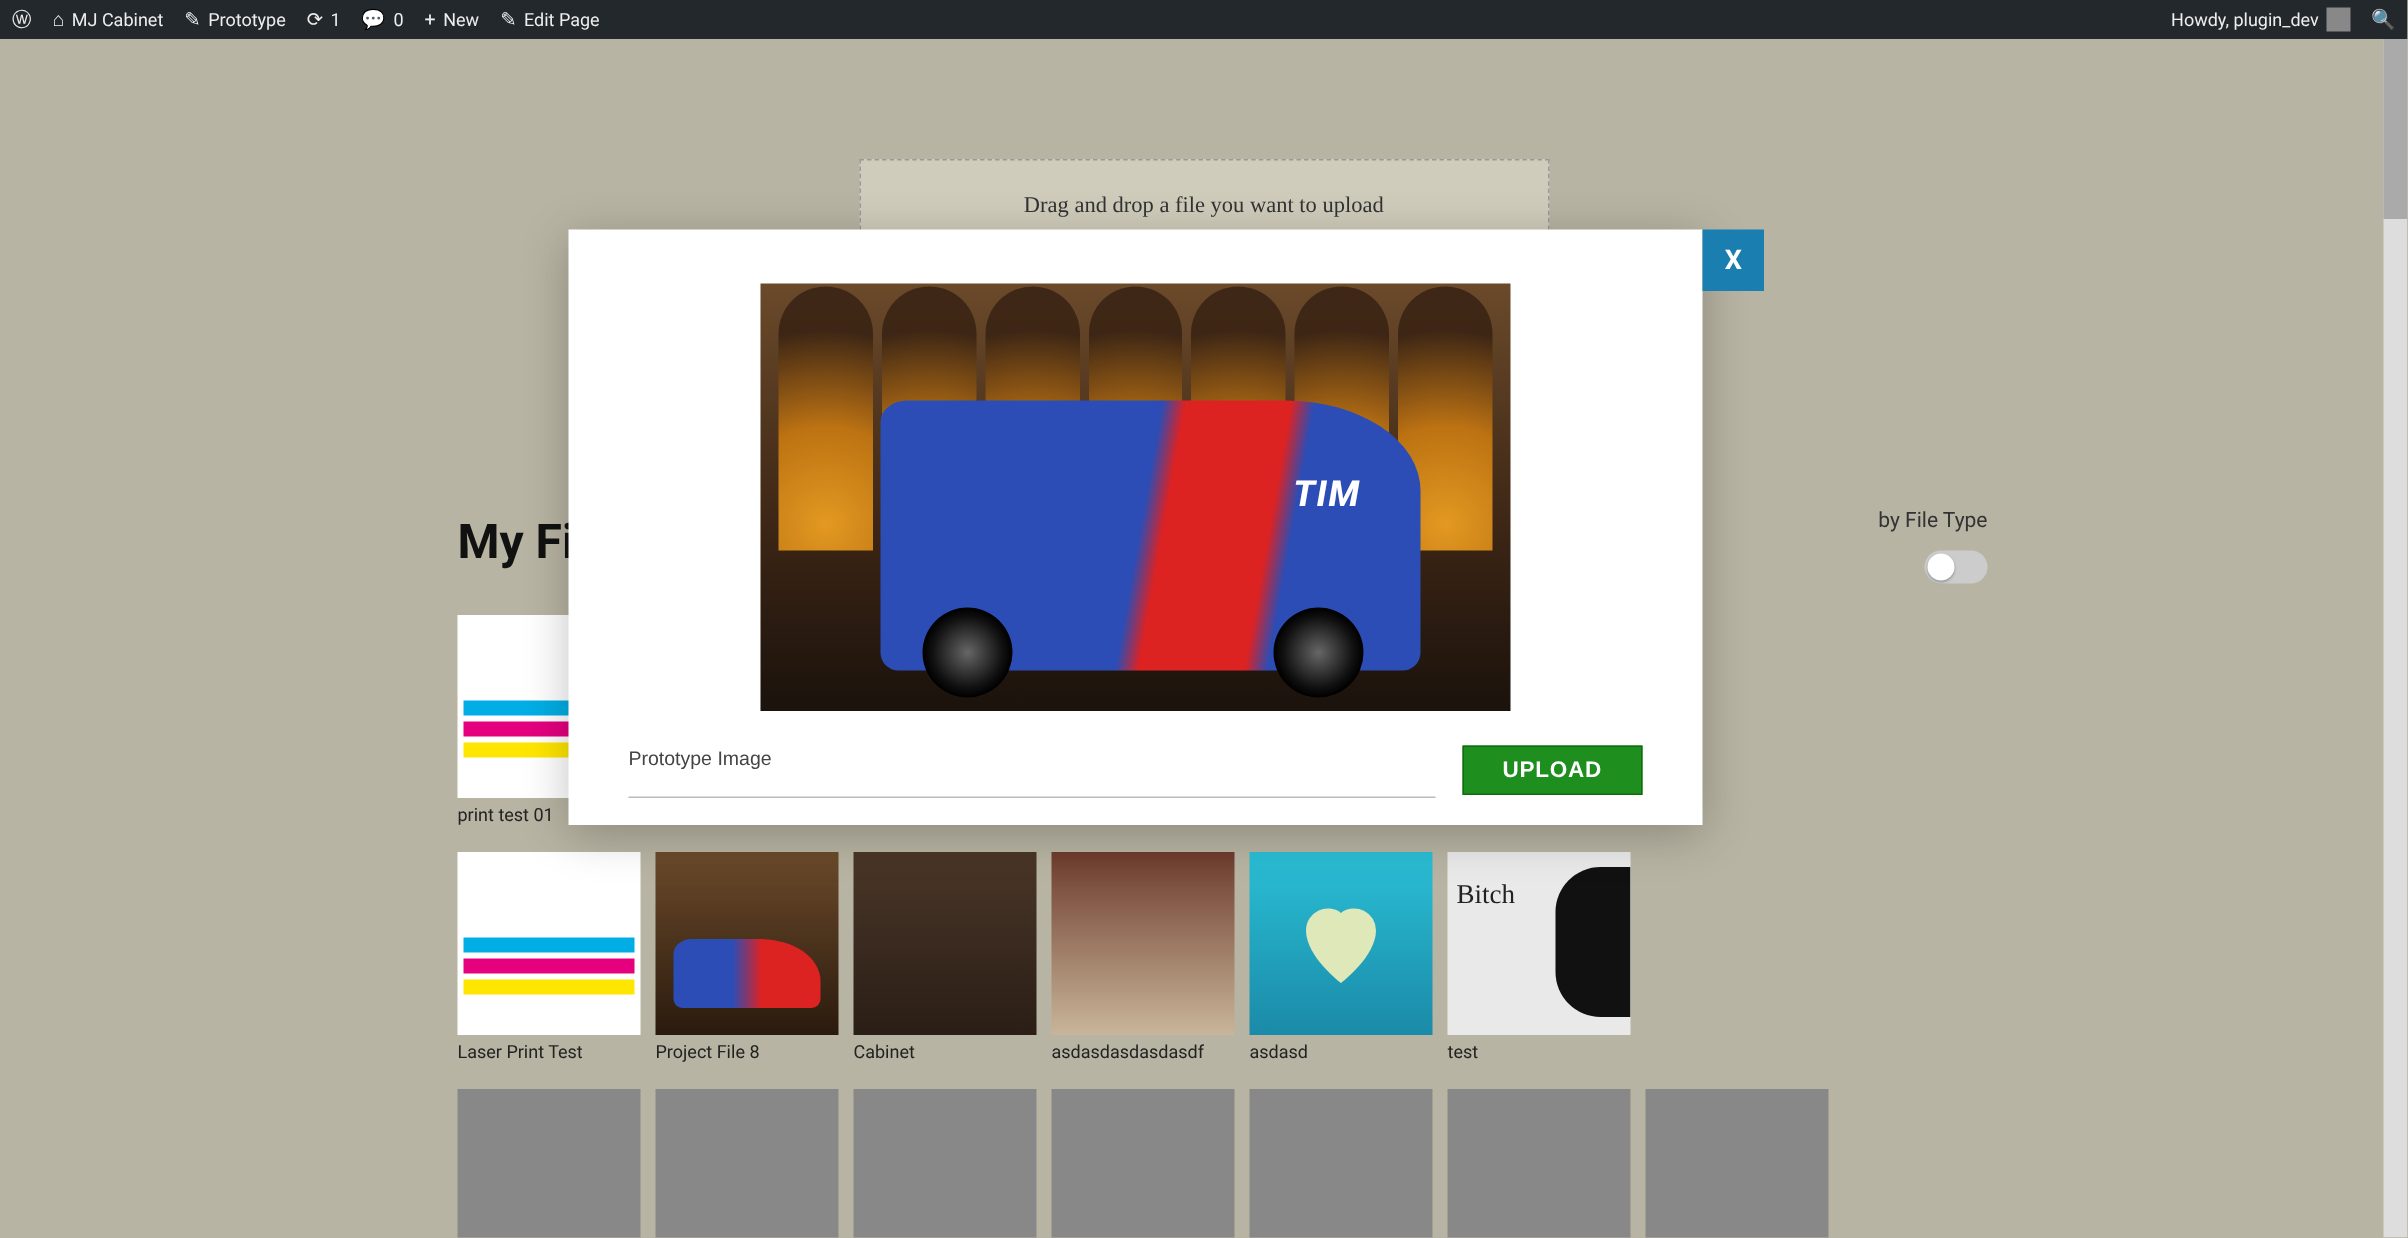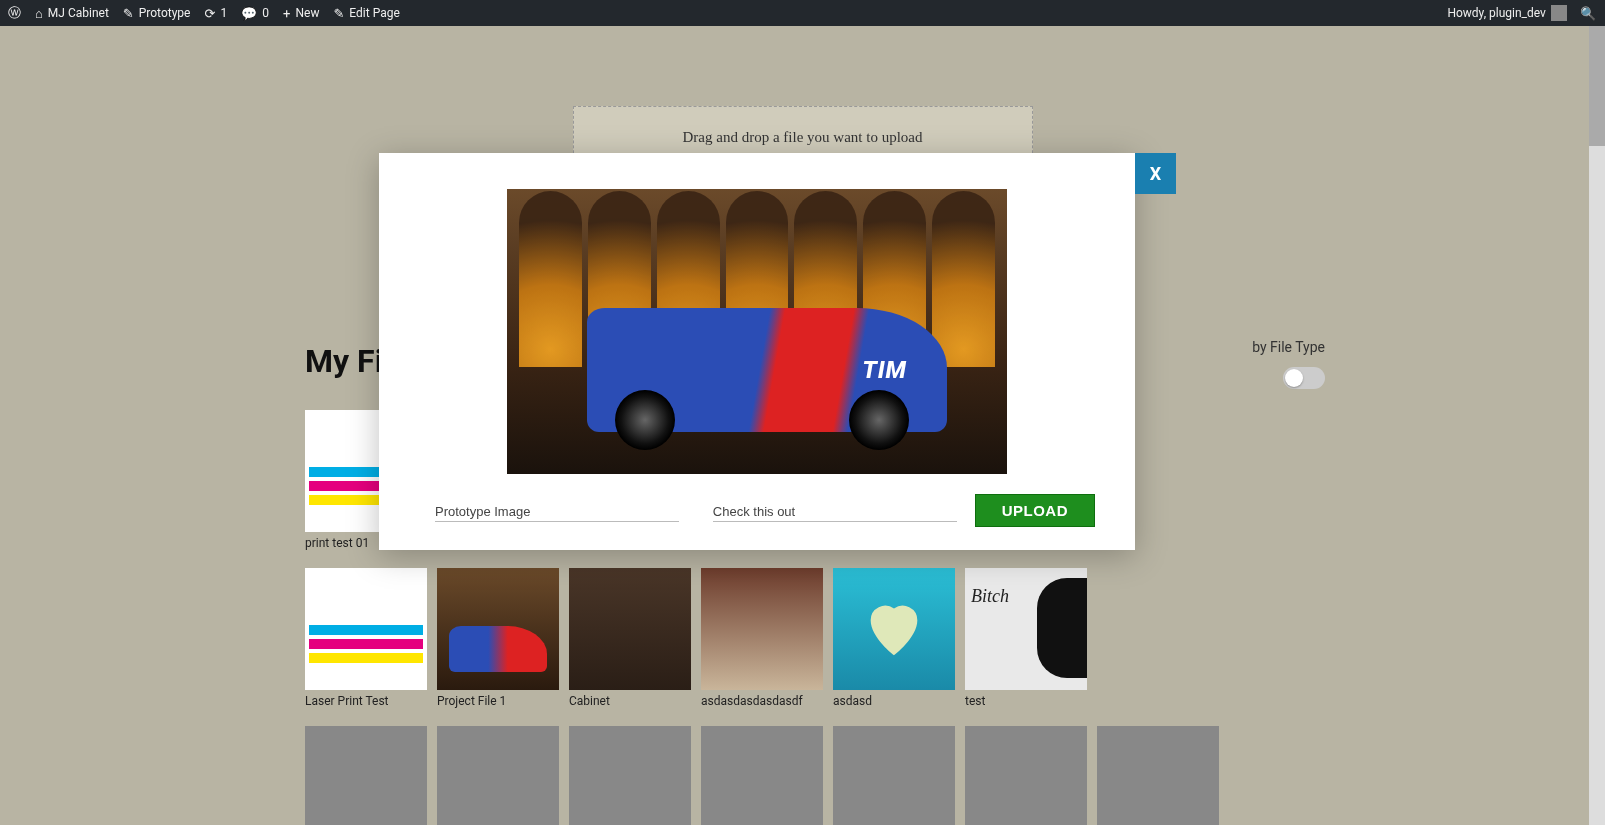--- a/index.html
+++ b/index.html
@@ -130,21 +130,21 @@
 .gray { background: #888; }
 .darkwood { background: linear-gradient(180deg,#4a3628,#2a1e16); }
 .mtn { background: linear-gradient(180deg,#7a8a90,#556); }
 .mtn::after { content:''; display:block; margin: 38px auto 0; width:60px;height:14px; color:#fff; font-size:8px; text-align:center; }
 .mtn .txt { color:#fff; font-size:8px; text-align:center; margin-top:42px; letter-spacing:1px; }
 .heart { background: linear-gradient(180deg,#2bbfd6,#1a8aa8); display:flex; align-items:center; justify-content:center; }
 .heart svg { width:70px; height:70px; }
 .rapids { background: linear-gradient(180deg,#6d3c2c,#c9b59a); }
 .bw { background: #e9e9e9; position:relative; }
 .bw::after { content:''; position:absolute; right:0;top:10px; width:50px;height:100px; background:#111; border-radius: 30px 0 0 30px; }
-.bw .scr { font-family: cursive; font-style:italic; font-size:18px; position:absolute; left:6px; top:18px; color:#222; }
+.bw .scr { font-family: cursive; font-size:18px; position:absolute; left:6px; top:18px; color:#222; }
 
 
 .modal-overlay { position:absolute; inset:0; }
 .modal {
   position: absolute;
   left: 379px; top: 153px;
   width: 756px;
   height: 397px;
   background: #fff;
   box-shadow: 0 6px 30px rgba(0,0,0,.25);
@@ -167,46 +167,45 @@
   width: 500px; height: 285px;
   margin: 0 auto 20px;
   background: linear-gradient(180deg,#6b4a2a 0%,#3a2414 60%,#1a120c 100%);
   position: relative;
   overflow: hidden;
 }
 .arches { position:absolute; top:-10px; left:0; right:0; height:200px; display:flex; gap:6px; padding:12px; opacity:.9;}
 .arches div { flex:1; background: radial-gradient(circle at 50% 90%,#f5a623 0%,#c97a12 40%,#3a2414 80%); border-radius: 40px 40px 0 0; }
 .car {
   position:absolute;
-  bottom:42px; left:80px;
-  width: 360px; height: 124px;
+  bottom:27px; left:80px;
+  width: 360px; height: 180px;
   background: linear-gradient(100deg,#2b4db5 0%,#2b4db5 48%,#d22 52%,#d22 70%,#2b4db5 74%);
   border-radius: 18px 90px 12px 12px / 14px 60px 12px 12px;
 }
 .car::before, .car::after {
   content:'';
   position:absolute;
   bottom:-18px;
   width:60px;height:60px;
   background: radial-gradient(circle,#666 0%,#111 55%,#000 70%);
   border-radius:50%;
 }
 .car::before { left:28px; }
 .car::after { right:38px; }
 .tim { position:absolute; right:40px; top:48px; font-size:24px; font-weight:800; font-style: italic; color:#fff; letter-spacing: 1px;}
 .modal-form { display:flex; align-items: center; gap: 18px; }
 .modal-form input {
   flex:1;
   border: none;
   border-bottom: 1px solid #bbb;
-  padding: 4px 0 2px;
+  padding: 4px 0 18px;
   font-size: 13px;
   outline: none;
   color: #444;
-  margin-left: 16px;
 }
 .upload-btn {
   background: #1e8e1e;
   border: 1px solid #0e6e0e;
   color: #fff;
   font-size: 15px;
   font-weight: 700;
   padding: 7px 26px;
   letter-spacing: .5px;
   cursor: pointer;
@@ -359,21 +358,21 @@
             <div class="c-k"></div>
           </div>
       <div class="bar c-c"></div>
           <div class="bar c-m"></div>
           <div class="bar c-y"></div>
     </div>
         <div class="caption">Laser Print Test</div>
       </div>
       <div class="card">
         <div class="thumb carthumb"></div>
-        <div class="caption">Project File 1</div>
+        <div class="caption">Project File 8</div>
       </div>
       <div class="card">
         <div class="thumb darkwood"></div>
         <div class="caption">Cabinet</div>
       </div>
       <div class="card">
         <div class="thumb rapids"></div>
         <div class="caption">asdasdasdasdasdf</div>
       </div>
       <div class="card">
@@ -433,17 +432,16 @@
           <div></div>
           <div></div>
           <div></div>
         </div>
       <div class="car">
           <span class="tim">TIM</span>
         </div>
     </div>
     <div class="modal-form">
       <input type="text" value="Prototype Image" style="">
-      <input type="text" value="Check this out" style="">
       <button class="upload-btn">UPLOAD</button>
     </div>
   </div>
 </div>
 
 </body></html>

